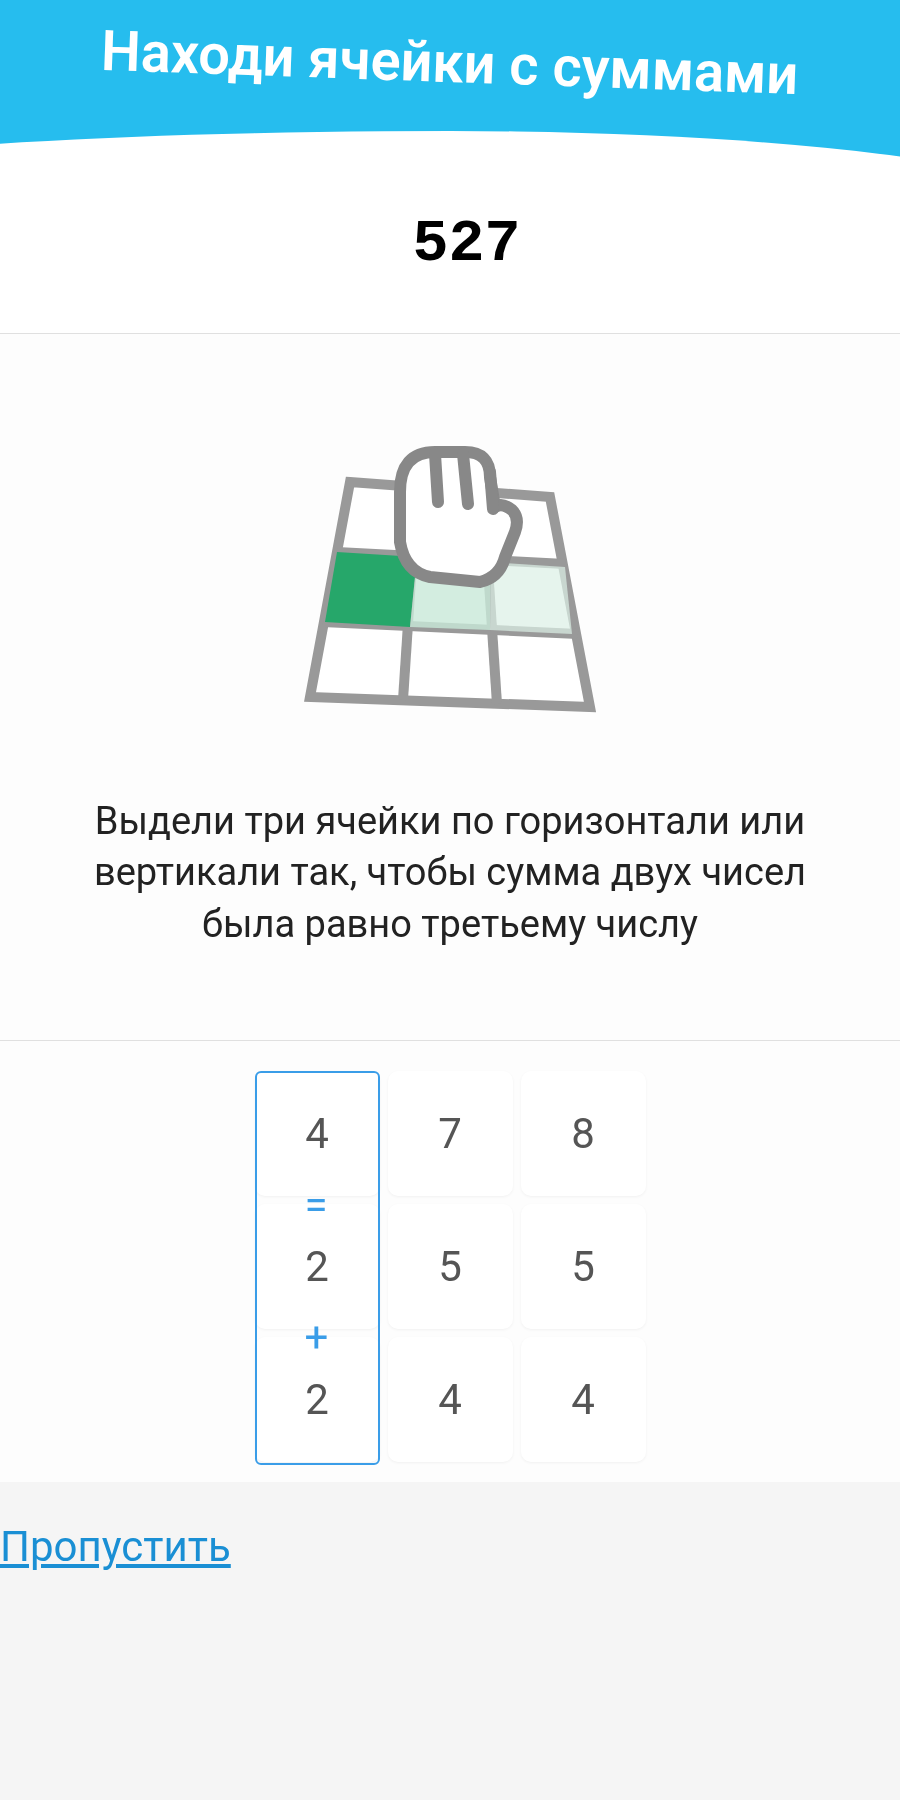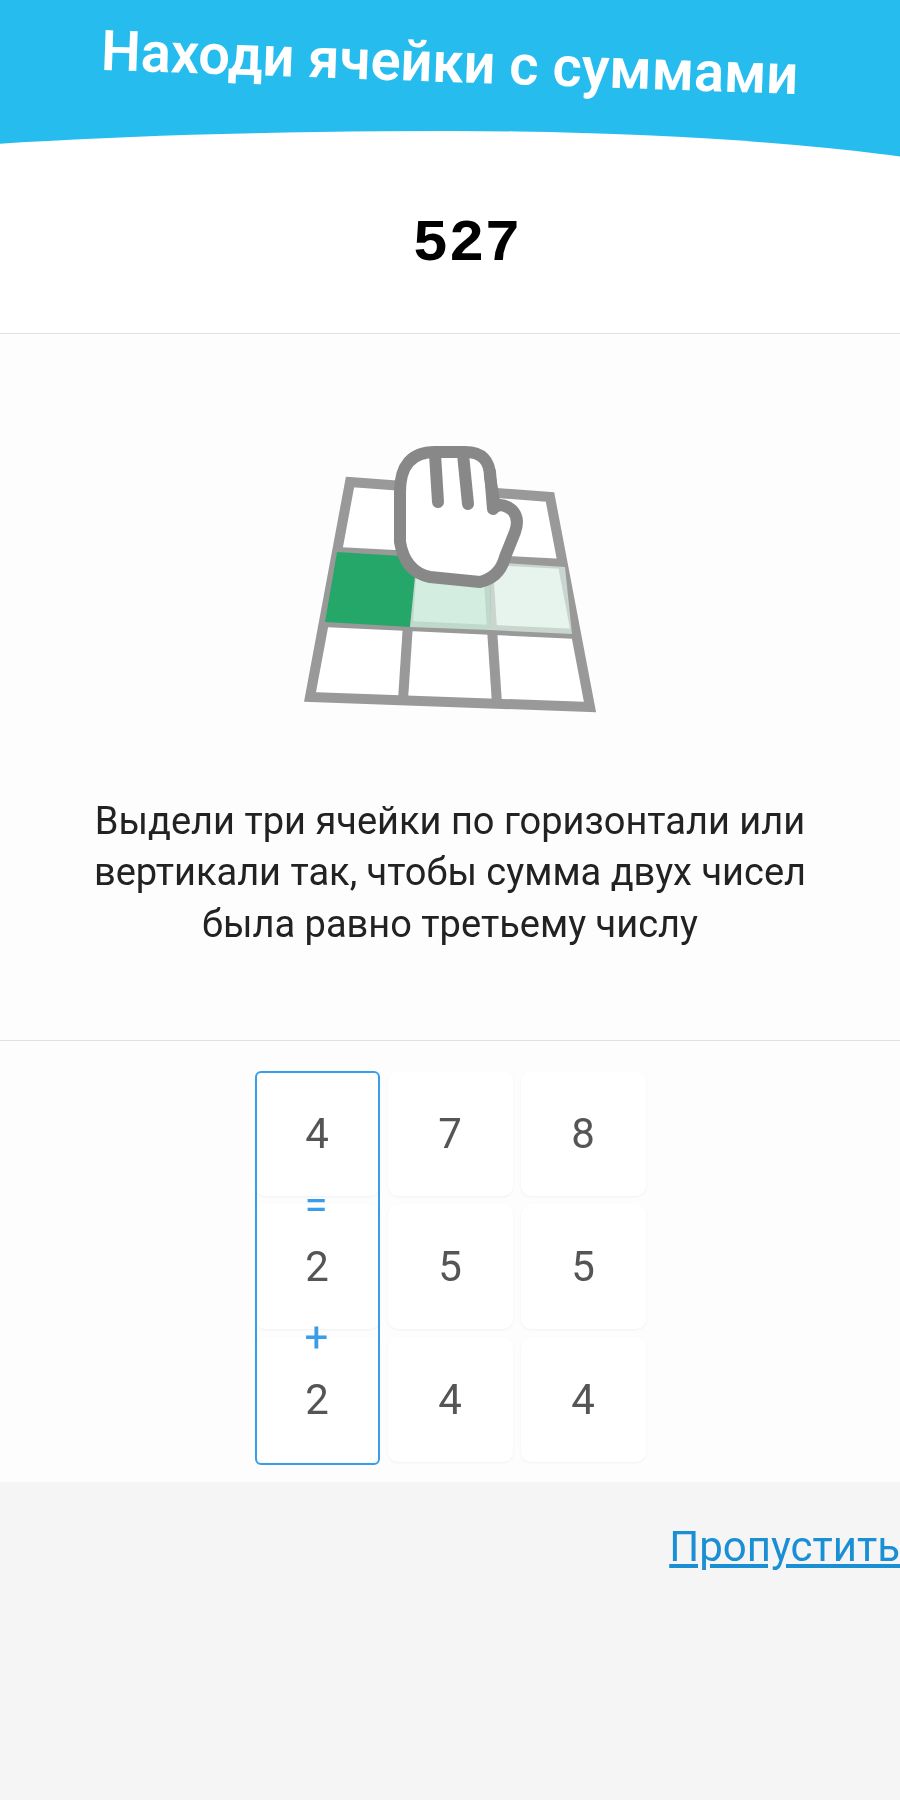--- a/index.html
+++ b/index.html
@@ -135,21 +135,21 @@
       left: 50px;
       top: 109px;
     }
     
     .op-plus {
       left: 50px;
       top: 242px;
     }
     
     .skip-section {
-      text-align: right;
+      text-align: left;
       padding: 40px 0;
     }
     
     .skip-link {
       color: #1a8fd4;
       font-size: 42px;
       text-decoration: underline;
       cursor: pointer;
     }
   </style>

